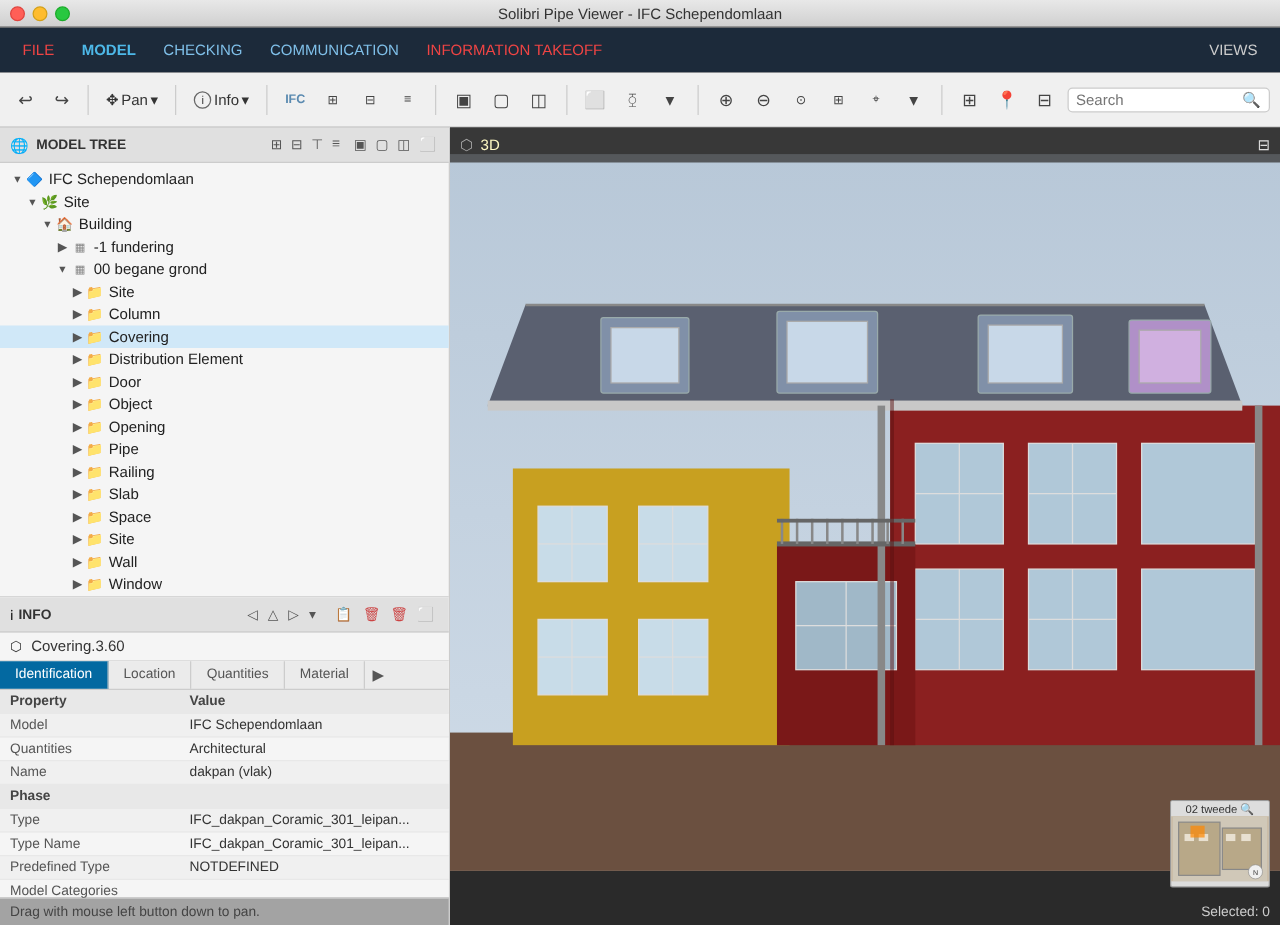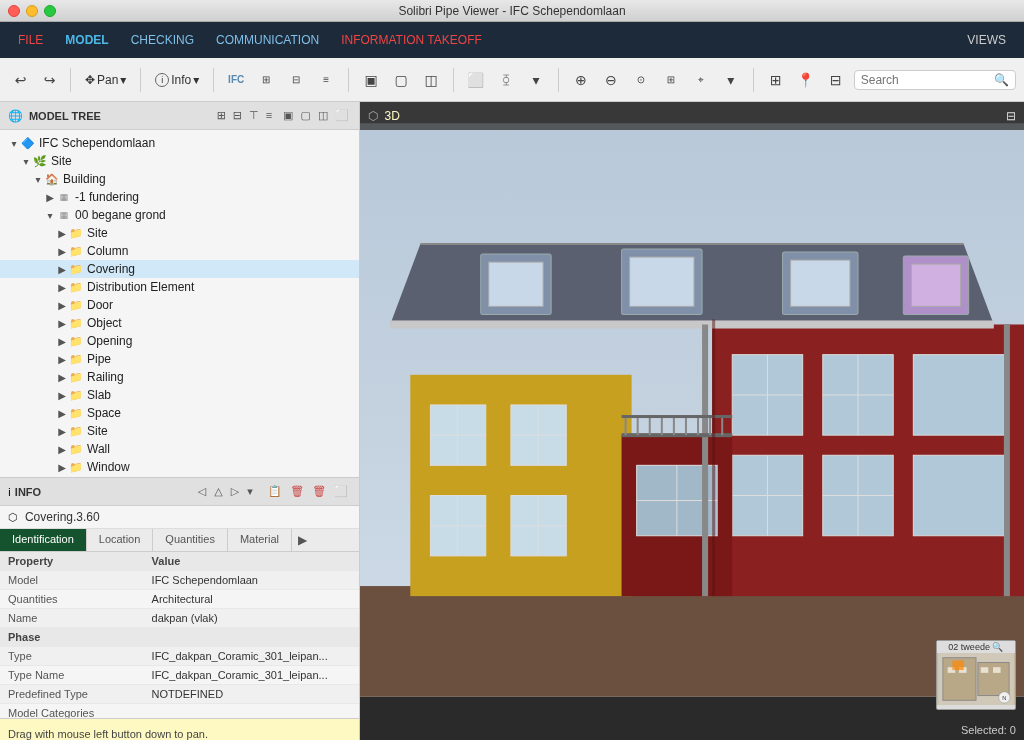--- a/index.html
+++ b/index.html
@@ -61,34 +61,34 @@
     #info-panel { height: 240px; background: #f5f5f5; display: flex; flex-direction: column; }
     .info-header { height: 28px; background: #e0e0e0; border-bottom: 1px solid #ccc; display: flex; align-items: center; padding: 0 8px; gap: 4px; }
     .info-title { font-size: 11px; font-weight: 600; color: #333; flex: 1; }
     .info-nav { display: flex; align-items: center; gap: 2px; }
     .info-nav-btn { font-size: 11px; color: #555; cursor: pointer; padding: 1px 3px; }
     .info-object { padding: 4px 8px; font-size: 12px; color: #333; border-bottom: 1px solid #ddd; }
 
     
     .info-tabs { display: flex; border-bottom: 1px solid #ccc; background: #ebebeb; }
     .info-tab { padding: 4px 12px; font-size: 11px; color: #555; cursor: pointer; border-right: 1px solid #ccc; }
-    .info-tab.active { background: #14532d; color: white; }
+    .info-tab.active { background: #0369a1; color: white; }
     .info-tab-arrow { padding: 4px 6px; color: #555; cursor: pointer; }
 
     
     .info-table { flex: 1; overflow-y: auto; }
     .info-table table { width: 100%; border-collapse: collapse; }
     .info-table tr { border-bottom: 1px solid #e8e8e8; }
     .info-table tr:nth-child(even) { background: #f0f0f0; }
     .info-table tr.section-header td { background: #e8e8e8; font-weight: 600; color: #444; }
     .info-table td { padding: 3px 8px; font-size: 11px; color: #333; }
     .info-table td:first-child { width: 40%; color: #555; }
 
     
-    #status-bar { height: 22px; background: #fef9c3; border-top: 1px solid #ccc; display: flex; align-items: flex-end; padding: 0 8px; font-size: 11px; color: #444; }
+    #status-bar { height: 22px; background: #a3a3a3; border-top: 1px solid #ccc; display: flex; align-items: center; padding: 0 8px; font-size: 11px; color: #444; }
 
     
     #viewport { flex: 1; background: #2a2a2a; position: relative; overflow: hidden; display: flex; flex-direction: column; }
     .viewport-header { height: 28px; background: rgba(60,60,60,0.8); display: flex; align-items: center; padding: 0 8px; gap: 6px; position: absolute; top: 0; left: 0; right: 0; z-index: 10; }
     .viewport-title { font-size: 12px; color: #fef9c3; }
     .viewport-maximize { position: absolute; right: 8px; font-size: 12px; color: #ddd; cursor: pointer; }
 
     
     .building-scene { position: absolute; top: 0; left: 0; right: 0; bottom: 22px; }
 

